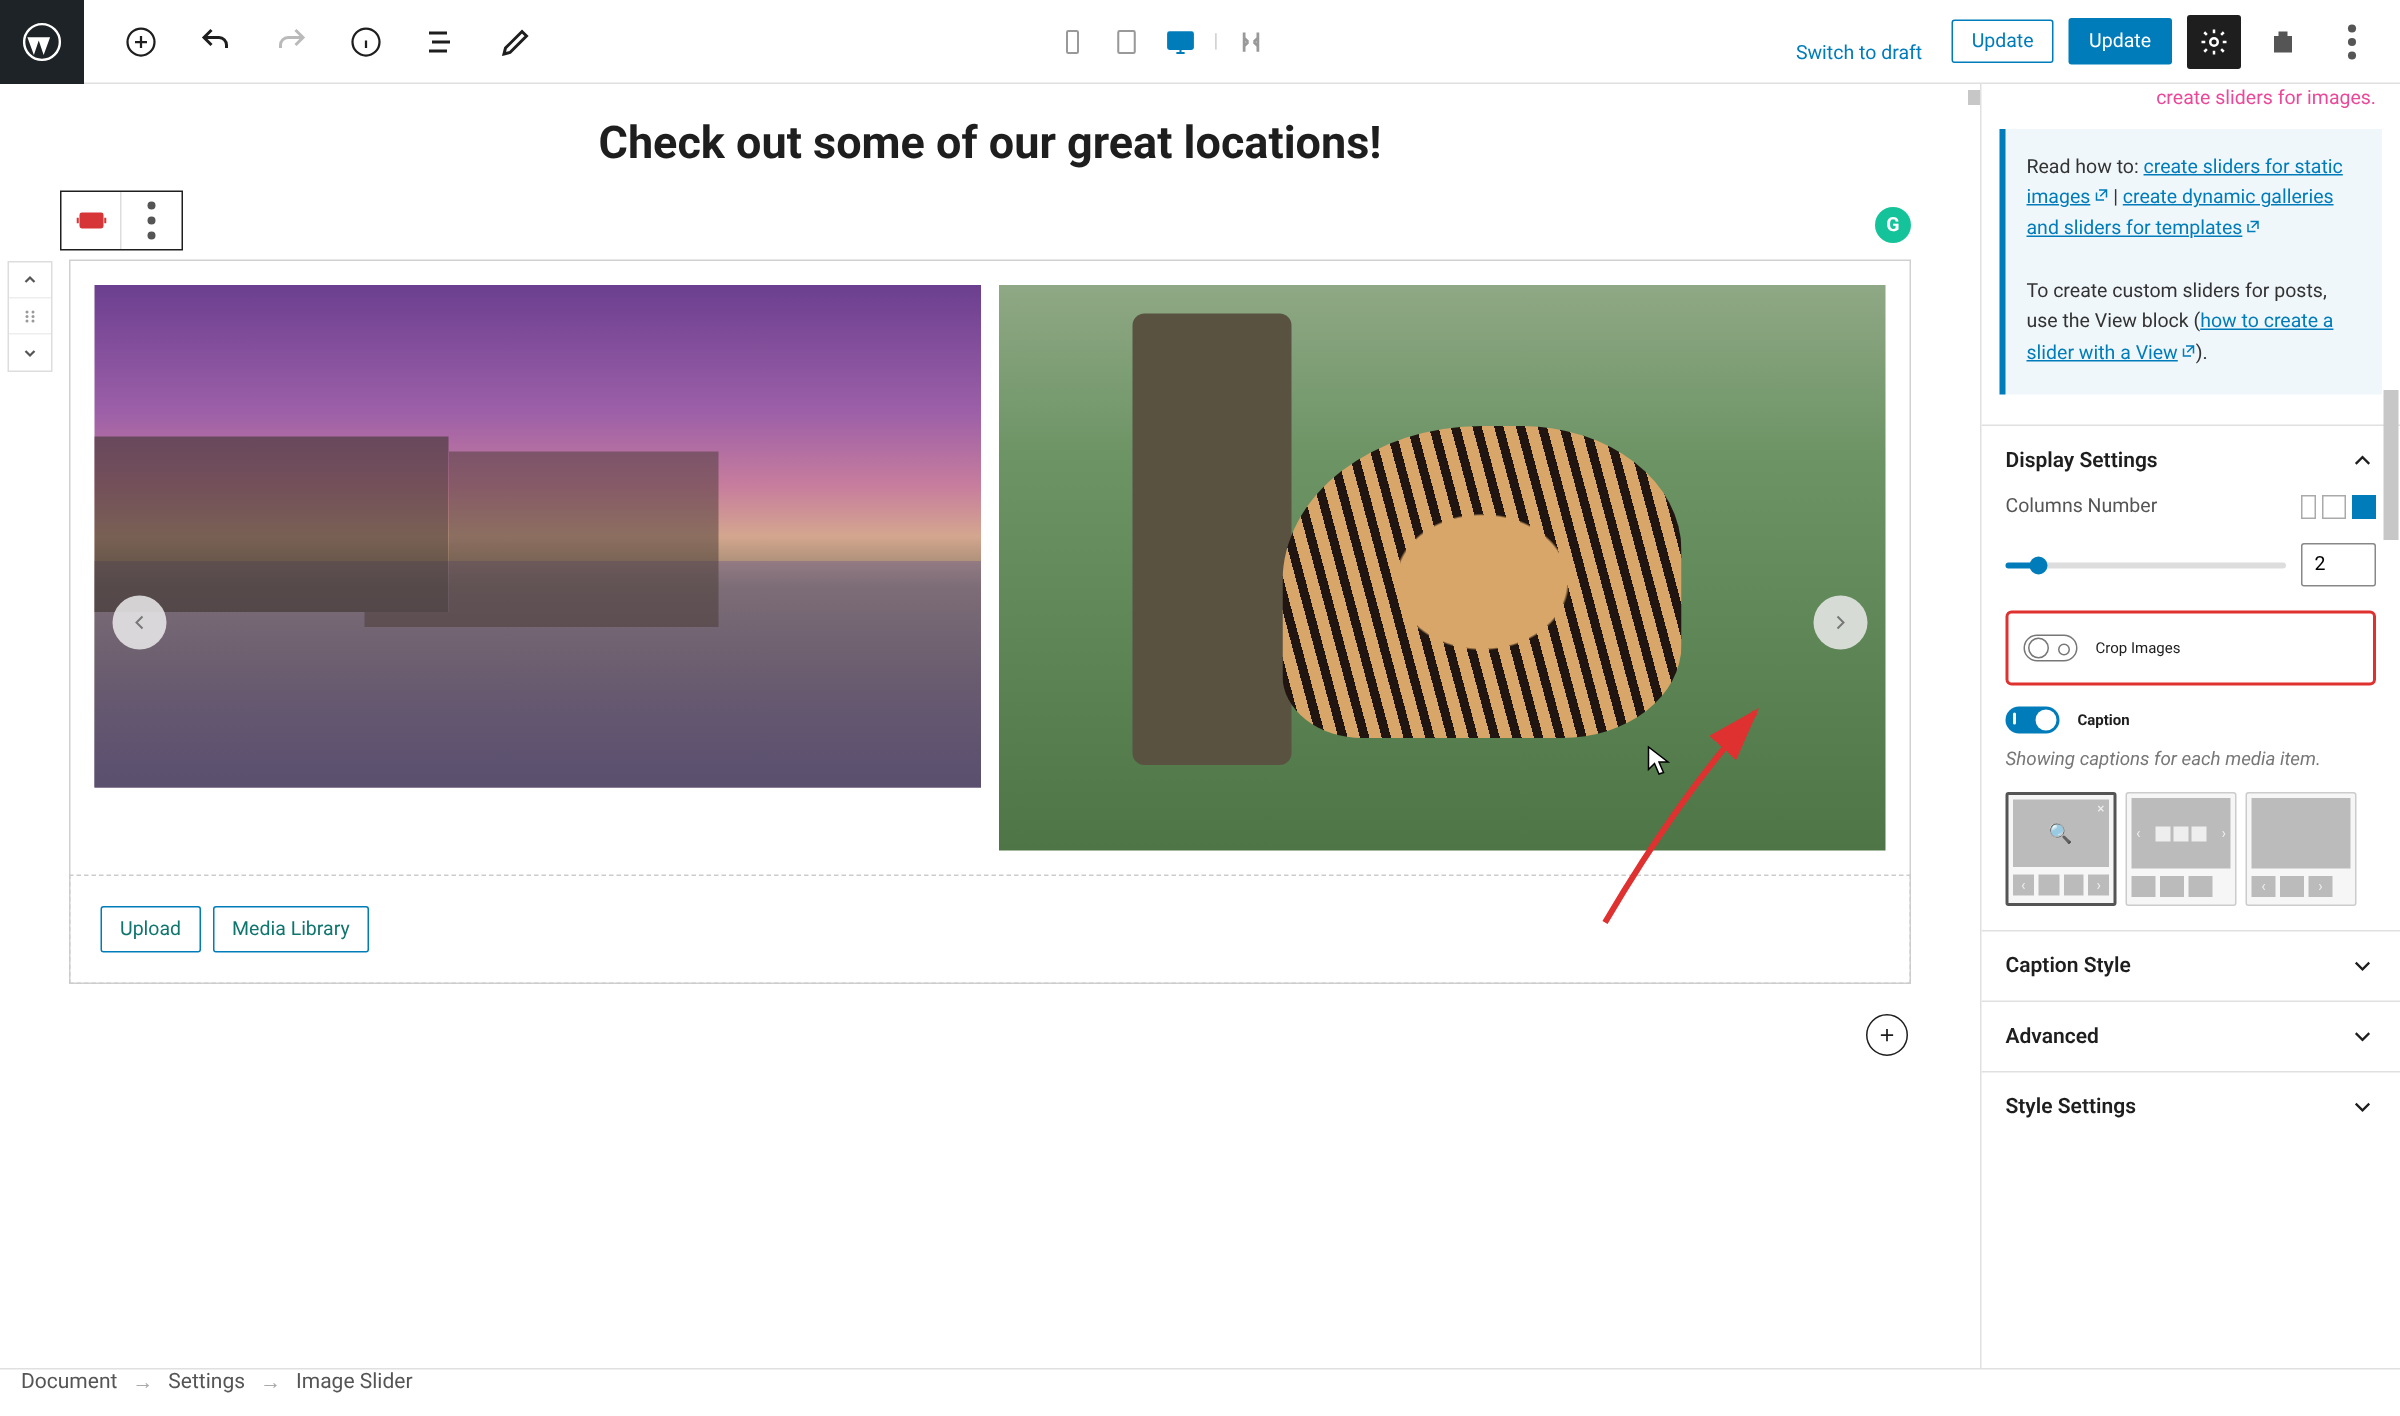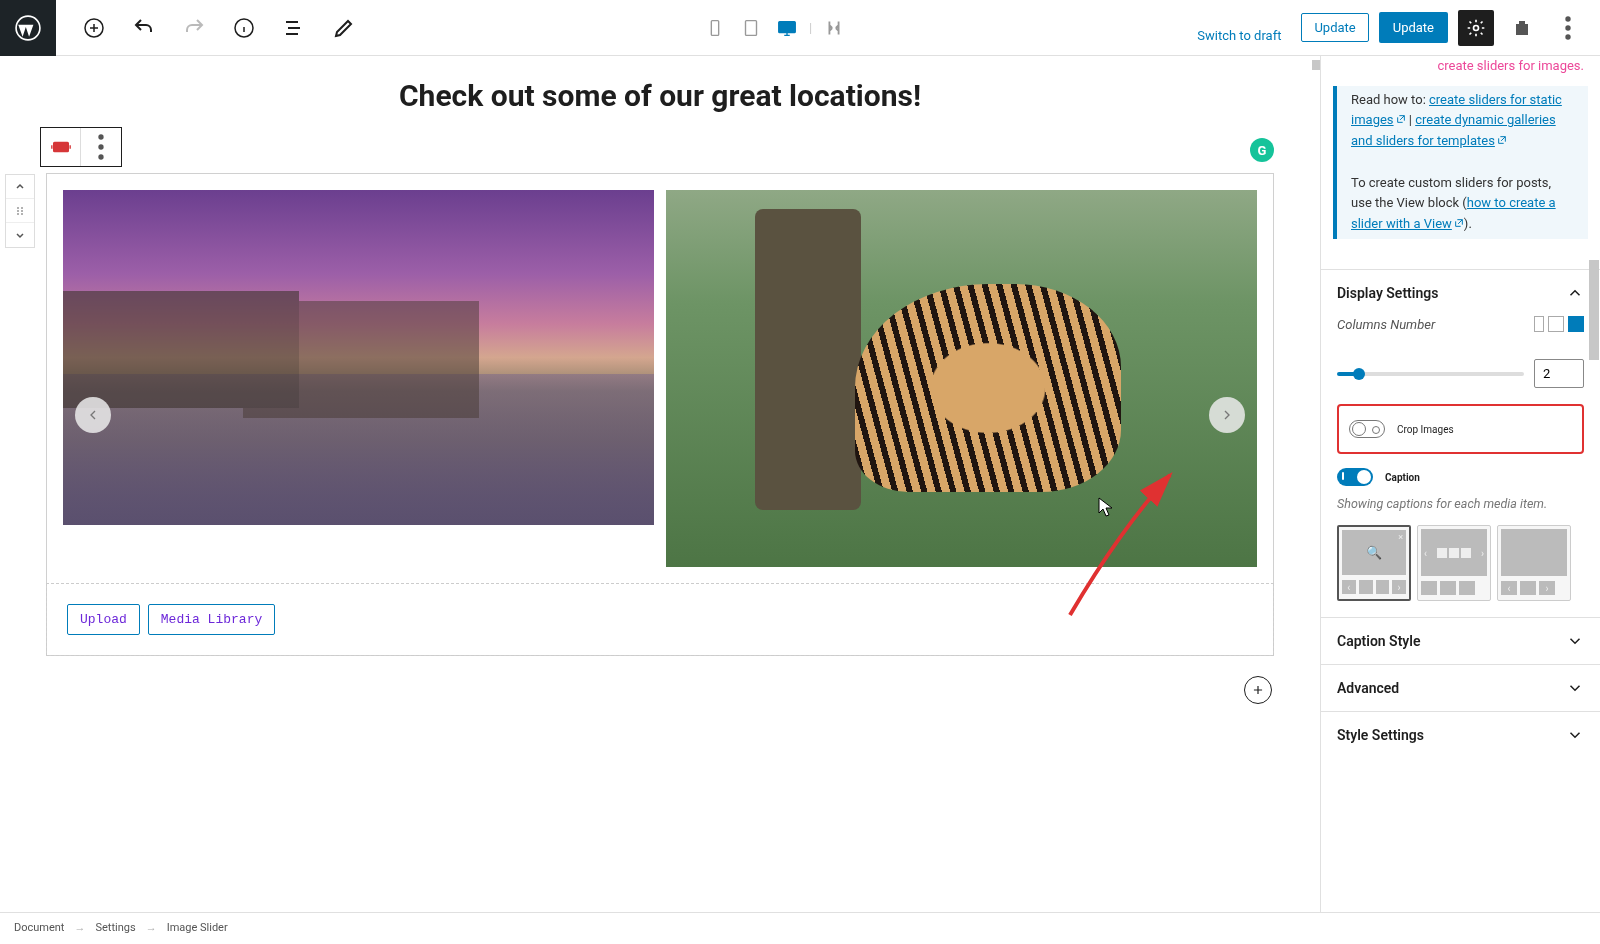--- a/index.html
+++ b/index.html
@@ -39,35 +39,35 @@
 .slide.venice::after { content:""; position:absolute; left:0; top:30%; width:40%; height:35%; background:rgba(60,50,45,.6); box-shadow: 180px 10px 0 rgba(70,55,50,.5); }
 .slide.tiger { height:377px; background:linear-gradient(180deg, #8fa885 0%, #6d9465 30%, #4d7545 100%); }
 .slide.tiger::before { content:""; position:absolute; left:15%; top:5%; width:18%; height:80%; background:#5a5240; border-radius:8px; }
 .slide.tiger::after { content:""; position:absolute; left:32%; top:25%; width:45%; height:55%; background:radial-gradient(ellipse, #d8a668 30%, transparent 31%), repeating-linear-gradient(75deg, #d8a668 0 8px, #201510 8px 14px); border-radius:50% 40% 30% 20%; }
 .nav-arrow { position:absolute; top:50%; transform:translateY(-50%); width:36px; height:36px; border-radius:50%; background:rgba(235,235,235,.85); display:flex; align-items:center; justify-content:center; cursor:pointer; z-index:5; }
 .nav-arrow.left { left:28px; }
 .nav-arrow.right { right:28px; }
 .nav-arrow svg { width:16px; height:16px; stroke:#777; }
 .upload-area { border-top:1px dashed #ccc; padding:20px; display:flex; gap:8px; }
 .upload-area { border:1px dashed #ccc; margin:0 -1px -1px; }
-.action-btn { border:1px solid #007cba; color:#6d28d9; background:transparent; padding:7px 12px; border-radius:2px; cursor:pointer; font-size:13px;font-family:Liberation Mono, monospace; }
+.action-btn { border:1px solid #007cba; color:#0f766e; background:transparent; padding:7px 12px; border-radius:2px; cursor:pointer; font-size:13px; }
 .move-handle { position:absolute; left:-42px; top:0; border:1px solid #ddd; background:#fff; width:30px; }
 .move-handle div { height:24px; display:flex; align-items:center; justify-content:center; border-bottom:1px solid #eee; cursor:pointer; }
 .move-handle div:last-child { border-bottom:none; }
 .plus-bubble { width:28px; height:28px; border:1px solid #1e1e1e; border-radius:50%; display:flex; align-items:center; justify-content:center; margin:12px 28px 12px auto; cursor:pointer; }
 .gram-bubble { position:absolute; right:46px; top:82px; width:24px; height:24px; background:#15c39a; border-radius:50%; display:flex; align-items:center; justify-content:center; color:#fff; font-weight:700; font-size:13px; }
-.footer { height:30px; border-top:1px solid #e0e0e0; display:flex; align-items:center; gap:10px; padding:0 14px; font-size:11px; color:#555; }
+.footer { height:30px; border-top:1px solid #e0e0e0; display:flex; gap:10px; padding:0 14px; font-size:14px; color:#555; }
 .footer .arrow { color:#aaa; }
 .sidebar-text { padding:0 16px 10px; color:#ec4899; font-size:13px; line-height:1.5; }
-.info-box { margin:0 12px 30px; border-left:4px solid #007cba; background:#f0f7fb; padding:4px 14px; font-size:13px; line-height:1.6; color:#333; }
+.info-box { margin:0 12px 20px; border-left:4px solid #007cba; background:#f0f7fb; padding:16px 14px; font-size:13px; line-height:1.6; color:#333; }
 .info-box a { color:#007cba; text-decoration:underline; cursor:pointer; }
 .ext-icon { display:inline-block; width:10px; height:10px; margin-left:2px; }
 .panel-head { display:flex; align-items:center; justify-content:space-between; padding:14px 16px; font-weight:600; font-size:14px; cursor:pointer; border-top:1px solid #e0e0e0; }
 .panel-body { padding:0 16px 16px; }
-.row { display:flex; align-items:flex-end; margin-bottom:27px;font-style:italic; }
+.row { display:flex; align-items:flex-start; margin-bottom:16px; }
 .row-label { flex:1; font-size:13px; color:#555; }
 .mini-dev { display:flex; gap:4px; }
 .mini-dev span { width:16px; height:16px; border:1px solid #aaa; }
 .mini-dev span.active { border-color:#007cba; background:#007cba; }
 .slider-ctrl { display:flex; align-items:center; gap:10px; margin-bottom:16px; }
 .range { flex:1; height:4px; background:linear-gradient(90deg, #007cba 0 12%, #ddd 12% 100%); border-radius:2px; position:relative; }
 .range::before { content:""; position:absolute; left:12%; top:50%; transform:translate(-50%,-50%); width:12px; height:12px; background:#007cba; border-radius:50%; }
 .num-input { width:50px; border:1px solid #888; padding:6px 8px; font-size:13px; border-radius:2px; }
 .toggle-row { display:flex; align-items:center; gap:12px; padding:14px 0; }
 .toggle { width:36px; height:18px; border-radius:10px; position:relative; cursor:pointer; }

